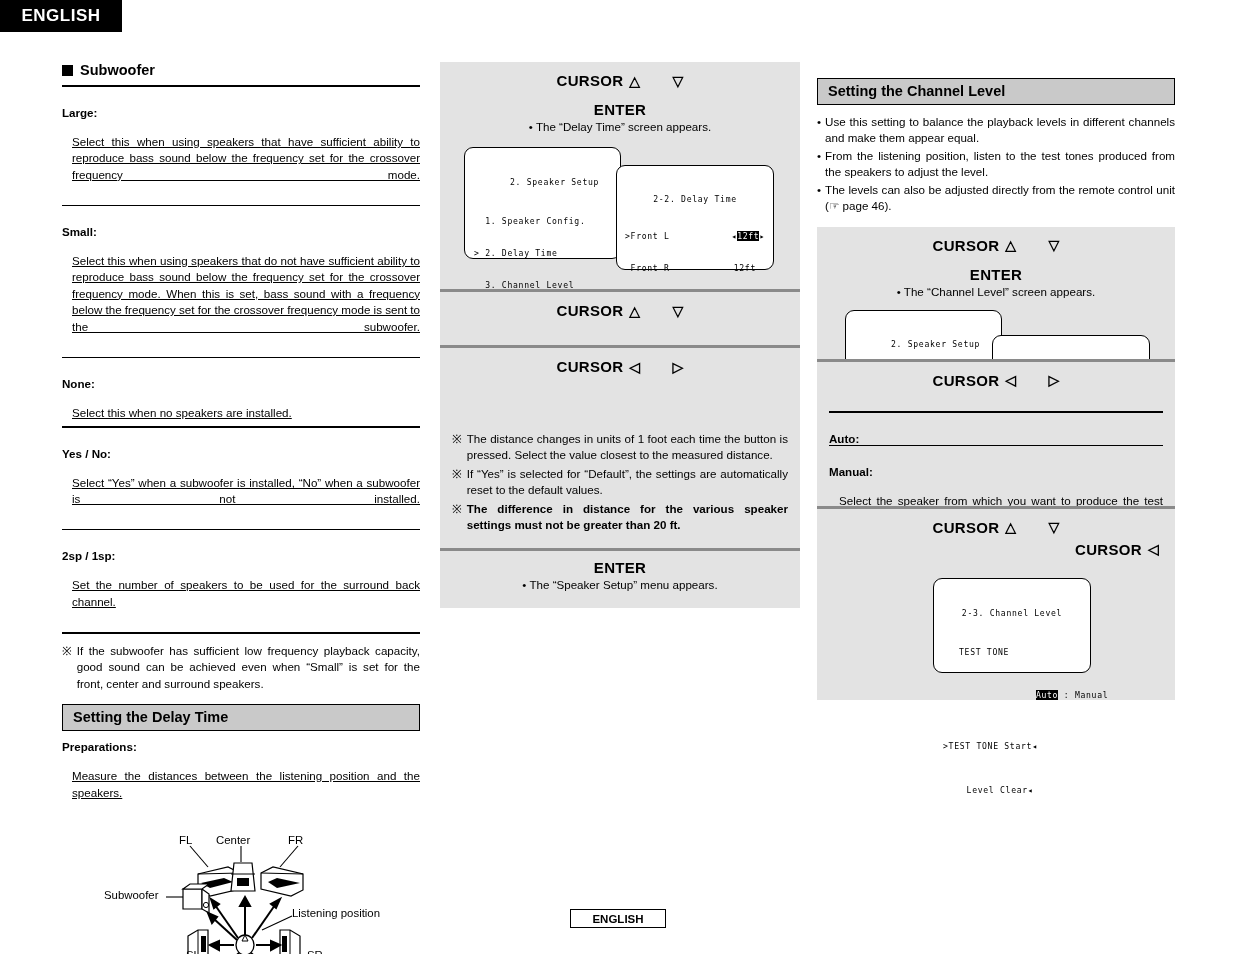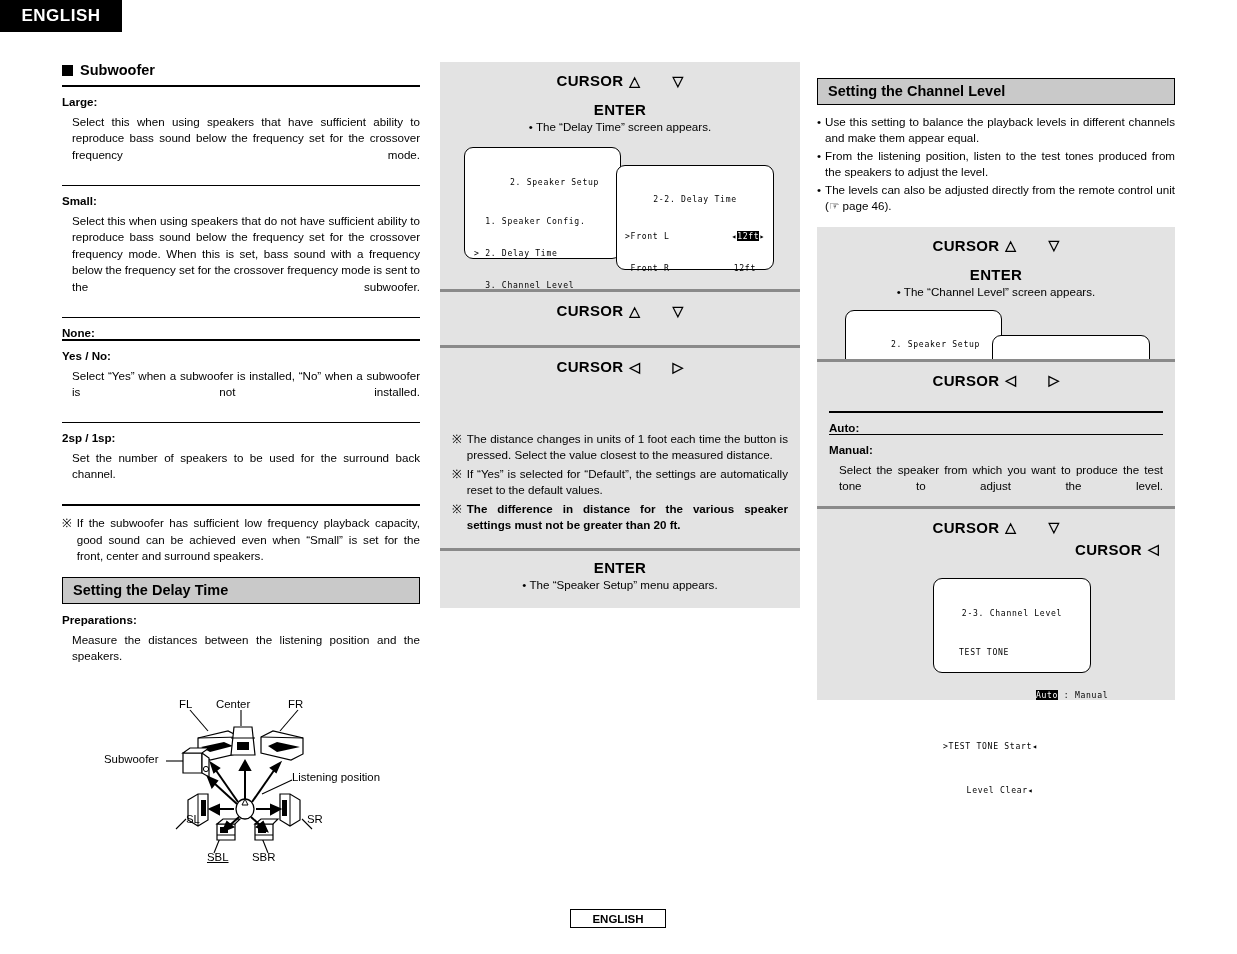--- a/index.html
+++ b/index.html
@@ -32,25 +32,26 @@
   .sec-title {
     font-size: 14.5px; font-weight: bold;
     display: flex; align-items: center; gap: 7px;
     margin-bottom: 7px;
   }
   .sq { width: 11px; height: 11px; background: #000; display: inline-block; }
 
   .rule-thick { border-top: 2.4px solid #000; }
   .rule-thin  { border-top: 1.2px solid #000; }
 
-  .term { font-size: 11.6px; font-weight: bold; margin-top: 8px; }
+  .term { font-size: 11.6px; font-weight: bold; margin-top: 19px; }
   .para {
     font-size: 11.6px; line-height: 1.42;
     text-align: justify; text-justify: inter-word;
-    margin: 6px 0 5px 10px;
+    margin: 15px 0 5px 10px;
+    text-decoration: underline;
   }
   .para.nomargin { margin-left: 0; }
   .note-row {
     display: flex; gap: 5px; font-size: 11.6px; line-height: 1.42;
     margin: 9px 0 9px 0;
   }
   .note-mark { flex: 0 0 auto; }
   .note-body { text-align: justify; }
 
   
@@ -143,20 +144,21 @@
     <div class="rule-thick"></div>
     <div class="term">Large:</div>
     <div class="para jt">Select this when using speakers that have sufficient ability to reproduce bass sound below the frequency set for the crossover frequency mode.</div>
 
     <div class="rule-thin"></div>
     <div class="term">Small:</div>
     <div class="para jt">Select this when using speakers that do not have sufficient ability to reproduce bass sound below the frequency set for the crossover frequency mode. When this is set, bass sound with a frequency below the frequency set for the crossover frequency mode is sent to the subwoofer.</div>
 
     <div class="rule-thin"></div>
     <div class="term">None:</div>
+    <div class="para">Select this when no speakers are installed.</div>
 
     <div class="rule-thick"></div>
     <div class="term">Yes / No:</div>
     <div class="para jt">Select “Yes” when a subwoofer is installed, “No” when a subwoofer is not installed.</div>
 
     <div class="rule-thin"></div>
     <div class="term">2sp / 1sp:</div>
     <div class="para jt">Set the number of speakers to be used for the surround back channel.</div>
 
     <div class="rule-thick"></div>

